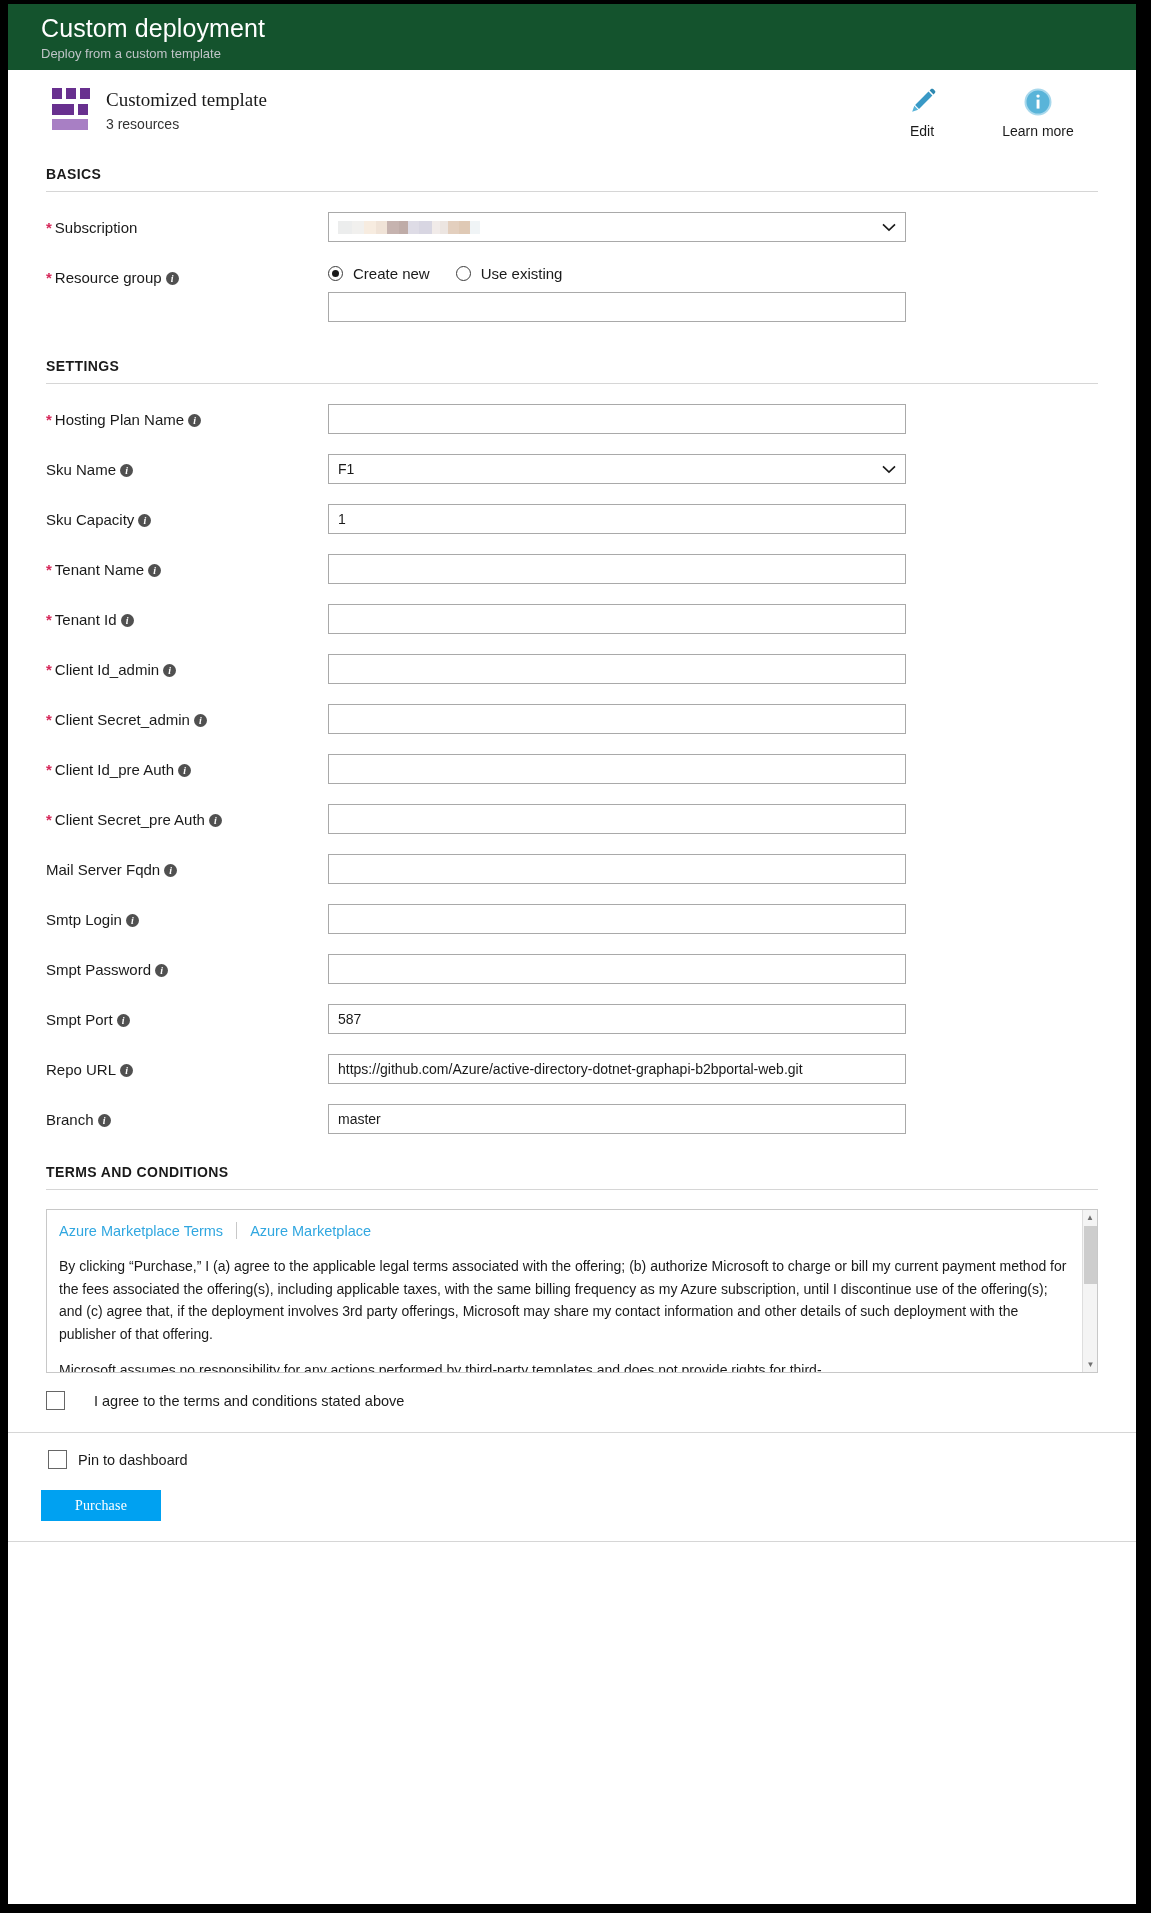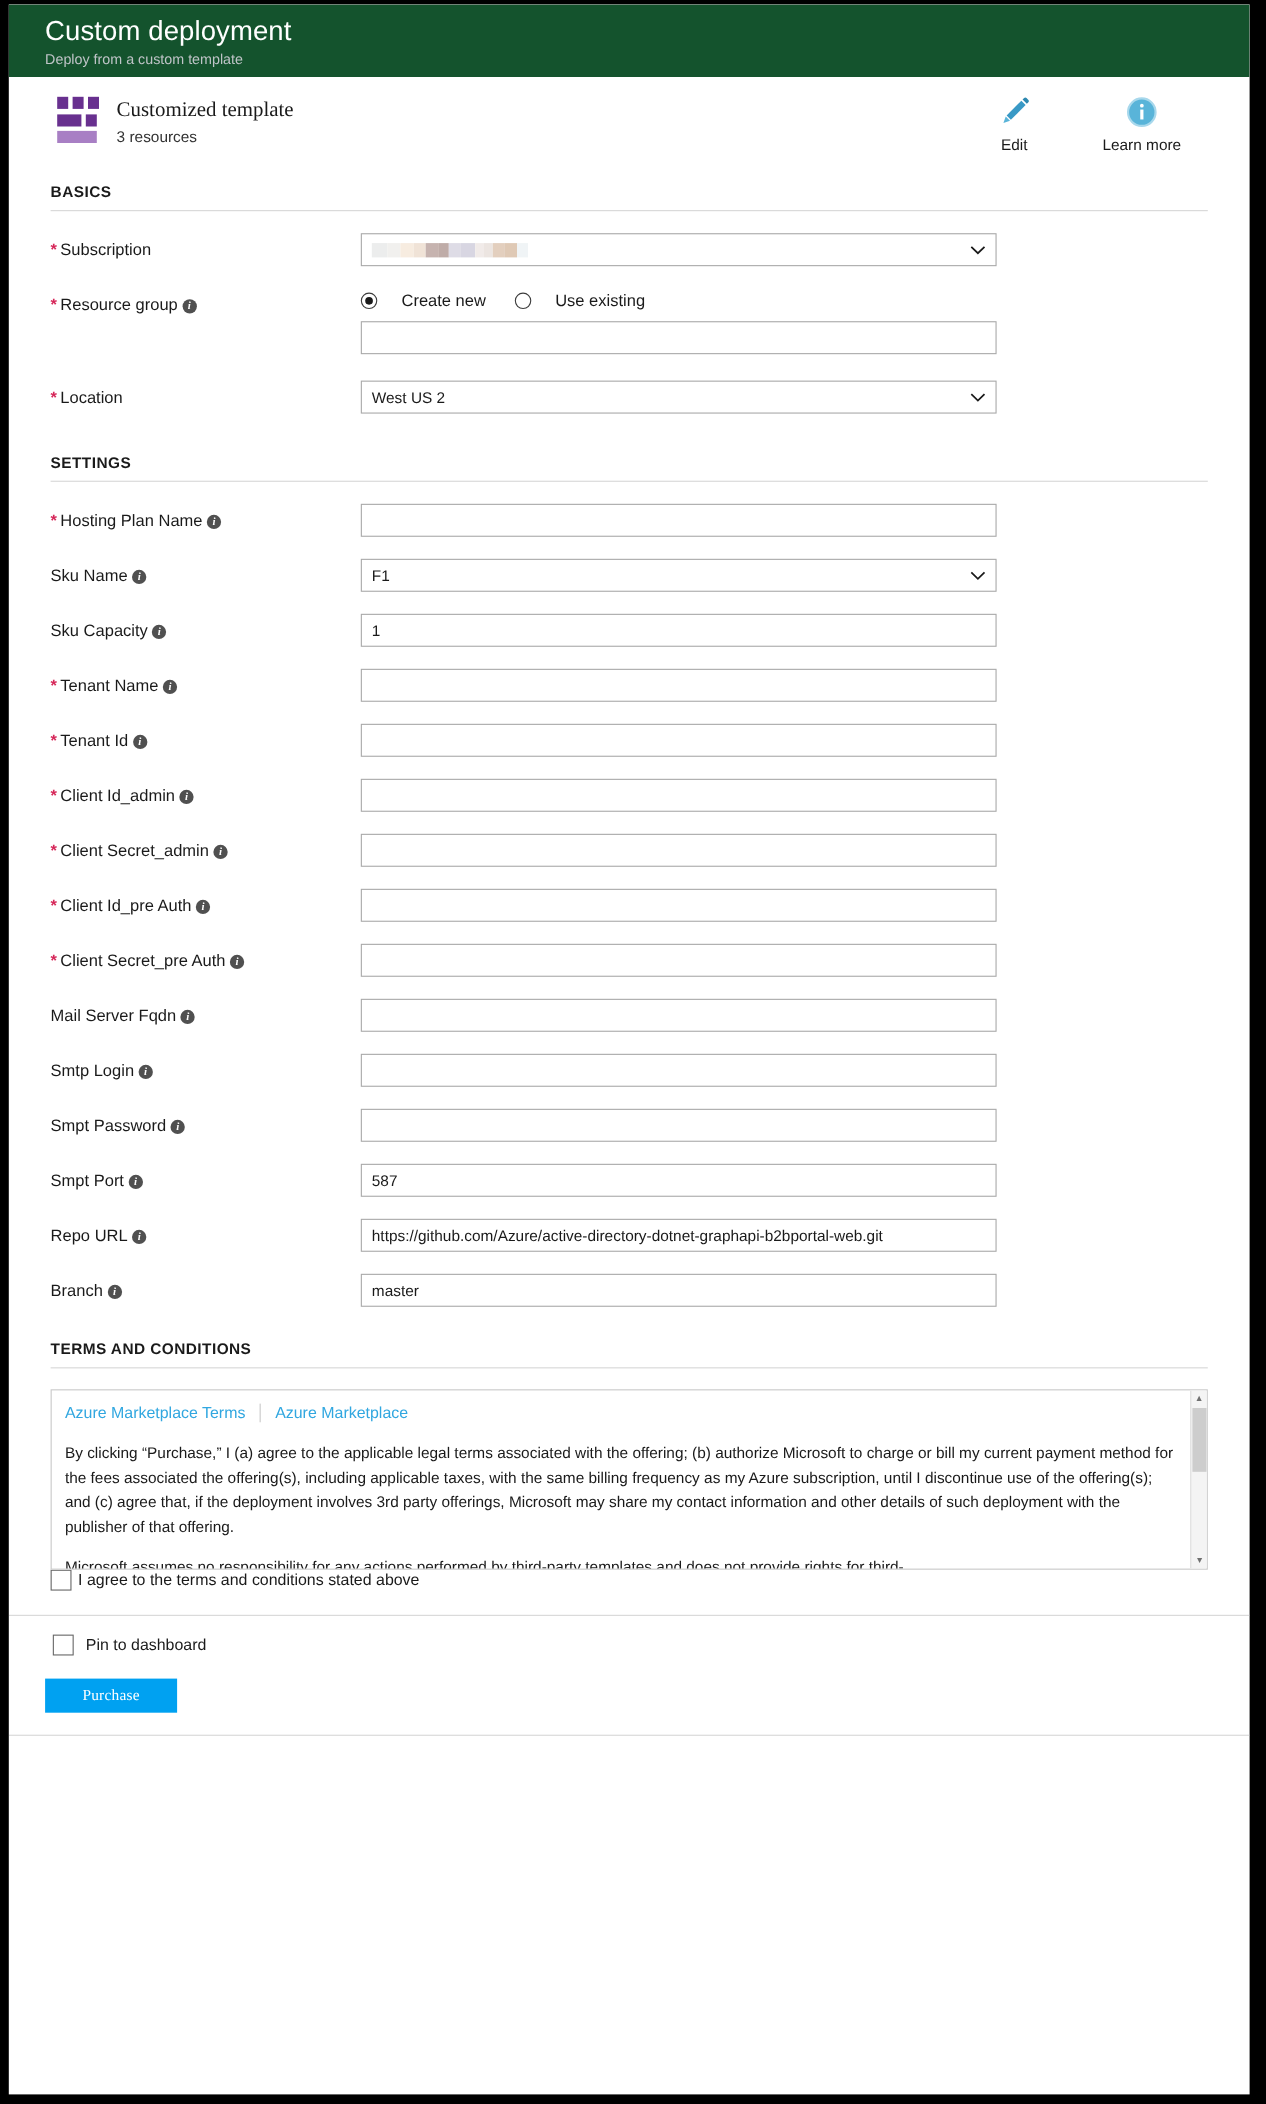--- a/index.html
+++ b/index.html
@@ -208,21 +208,21 @@
   }
   .blur-val span { display: block; height: 13px; }
 
   .radio-line {
     display: flex;
     align-items: center;
     gap: 8px;
     height: 22px;
     margin-bottom: 8px;
   }
-  .radio-opt { display: flex; align-items: center; gap: 22px; cursor: pointer; margin-right: 18px; }
+  .radio-opt { display: flex; align-items: center; gap: 10px; cursor: pointer; margin-right: 18px; }
   .radio {
     width: 15px; height: 15px;
     border: 1.6px solid #3c3c3c;
     border-radius: 50%;
     position: relative;
     background: #fff;
     flex: 0 0 15px;
   }
   .radio.checked::after {
     content: "";
@@ -277,22 +277,23 @@
     position: absolute;
     top: 16px; left: 1px;
     width: 13px;
     height: 58px;
     background: #cdcdcd;
   }
 
   .chk-line {
     display: flex;
     align-items: center;
-    gap: 6px;
+    gap: 29px;
     padding-left: 38px;
+    margin-top: 18px;
   }
   .chkbox {
     width: 19px; height: 19px;
     border: 1.4px solid #666;
     background: #fff;
     flex: 0 0 19px;
   }
   .chk-lbl { font-size: 14.5px; color: #1a1a1a; }
 
   
@@ -425,35 +426,20 @@
               </div>
               <div class="radio-opt">
                 <div class="radio"></div>
                 <div class="radio-lbl">Use existing</div>
               </div>
             </div>
             <div class="txtbox"></div>
           </div>
         </div>
 
-        <div class="field-row" style="margin-top:24px">
-          <div class="field-label">
-            <span class="req-star">*</span><span>Location</span>
-          </div>
-          <div class="field-control">
-            <div class="selbox">
-              <span>West US 2</span>
-              <div class="chev">
-                <svg width="14" height="9" viewBox="0 0 14 9">
-                    <path d="M1 1.4 L7 7.2 L13 1.4" fill="none" stroke="#1a1a1a" stroke-width="1.6"></path>
-                  </svg>
-              </div>
-            </div>
-          </div>
-        </div>
       </div>
 
       <div class="sec-settings">
         <div class="section-title">SETTINGS</div>
         <div class="section-rule"></div>
         <div id="settings-fields">
             <div class="field-row">
               <div class="field-label"><span class="req-star">*</span><span>Hosting Plan Name</span><span class="info-dot">i</span></div>
               <div class="field-control">
                 <div class="txtbox"></div>

